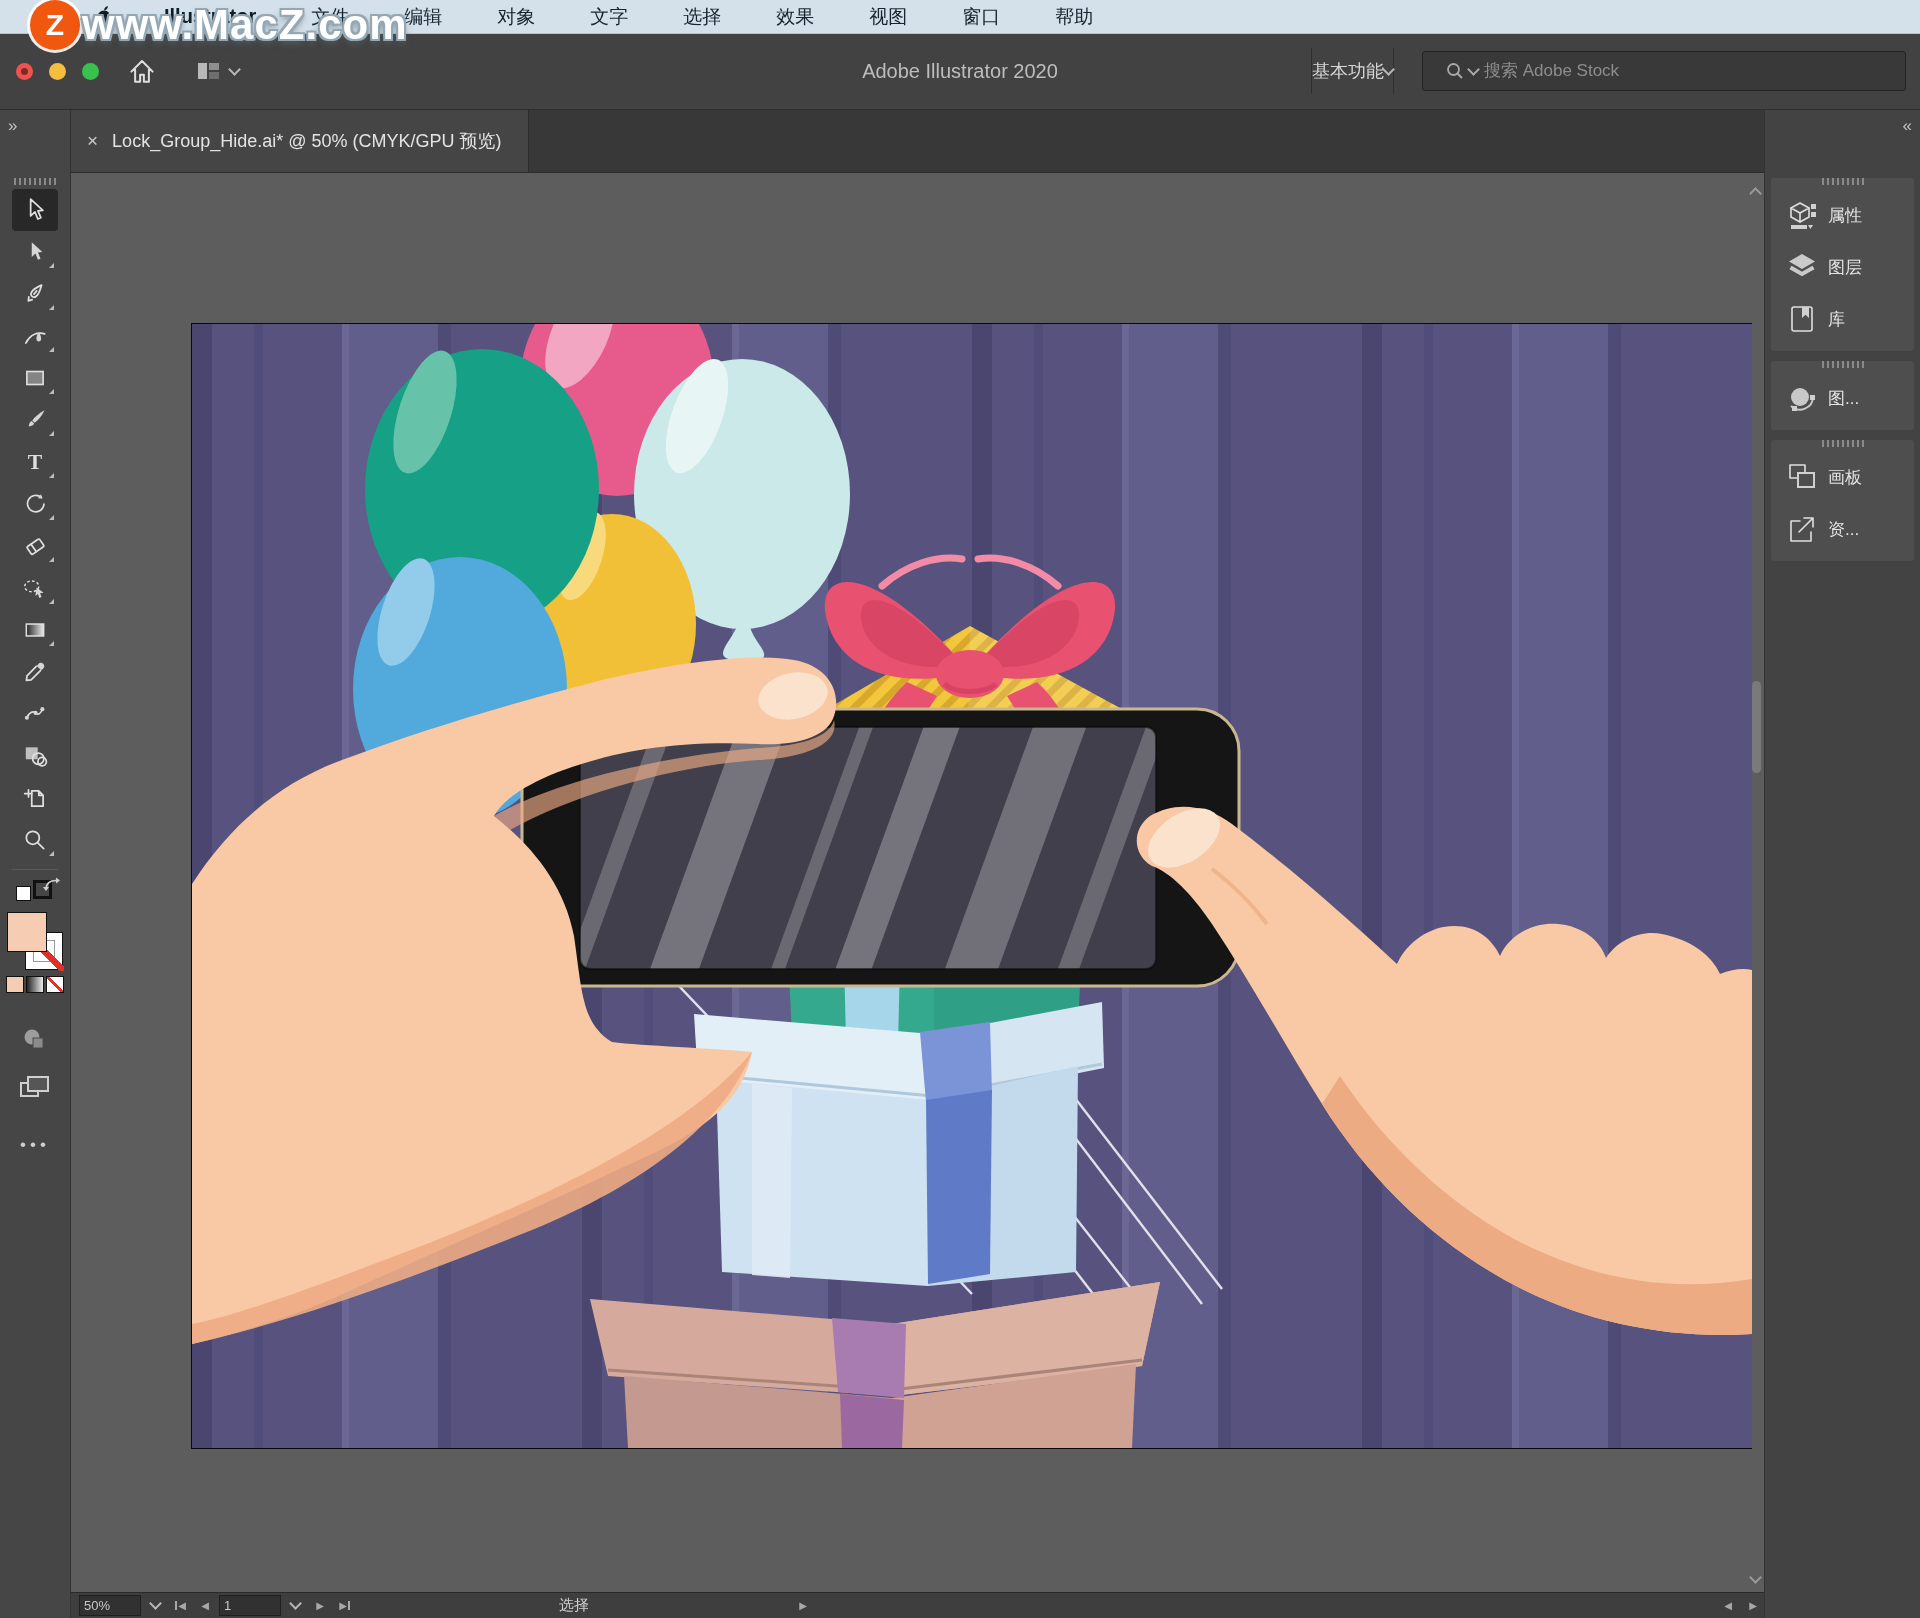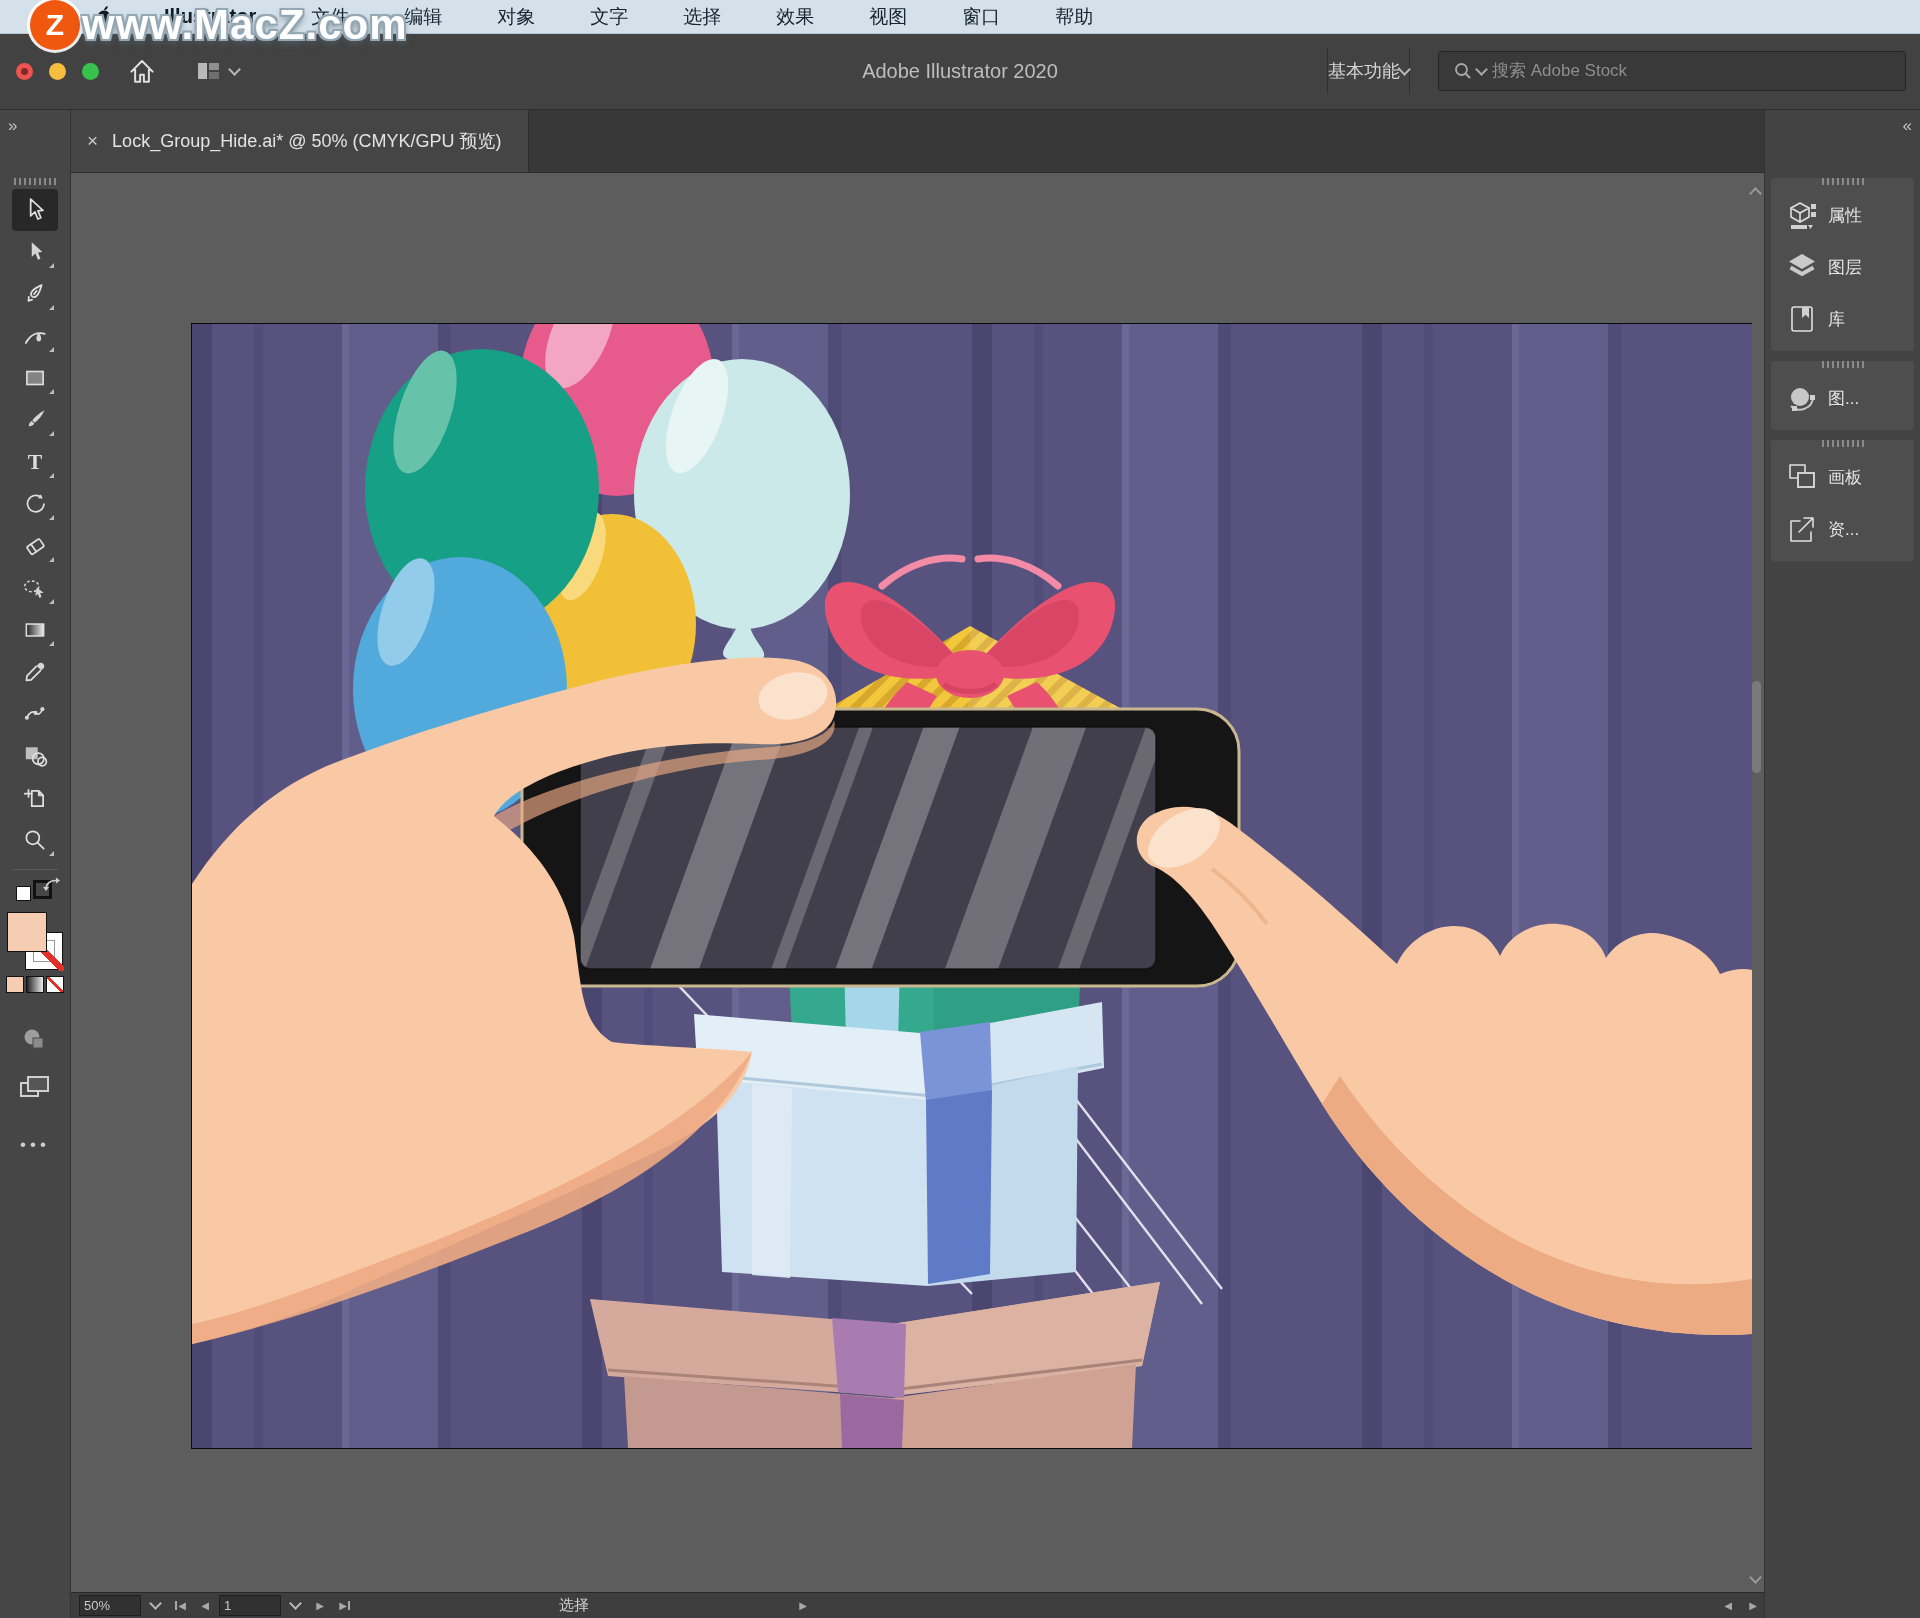--- a/index.html
+++ b/index.html
@@ -34,21 +34,21 @@
   .tl.green{background:#38c24d;}
   #home-btn{margin-left:28px;}
   #ws-icon{margin-left:38px;display:flex;align-items:center;gap:8px;}
   .chev{display:inline-block;width:7px;height:7px;border-right:2px solid #b8b8b8;border-bottom:2px solid #b8b8b8;transform:rotate(45deg);margin-top:-4px;}
   .chev.up{transform:rotate(-135deg);margin-top:4px;}
   #win-title{position:absolute;left:0;right:0;text-align:center;font-size:20px;color:#bdbdbd;pointer-events:none;}
   #titlebar .tsep{width:1px;height:46px;background:#303030;}
   #ws-switcher{display:flex;align-items:center;font-size:18px;color:#d6d6d6;
                margin-left:auto;padding:0 28px;}
   #searchbox{width:438px;height:38px;margin-right:14px;background:#393939;border:1px solid #252525;
-             border-radius:3px;display:flex;align-items:center;padding:0 14px;gap:4px;flex:0 0 auto;}
+             border-radius:3px;display:flex;align-items:center;padding:0 22px;gap:4px;flex:0 0 auto;}
   #searchbox input{flex:1;background:transparent;border:none;outline:none;color:#ddd;font-size:17px;font-family:"Liberation Sans",sans-serif;}
   #searchbox input::placeholder{color:#8d8d8d;}
 
   
   #cols{display:flex;height:1508px;}
   #toolcol{width:70px;background:#464646;border-right:1px solid #333;display:flex;flex-direction:column;align-items:center;flex:0 0 auto;}
   #centercol{flex:1;display:flex;flex-direction:column;min-width:0;}
   #panelcol{width:155px;background:#434343;border-left:1px solid #333;flex:0 0 auto;}
 
   

